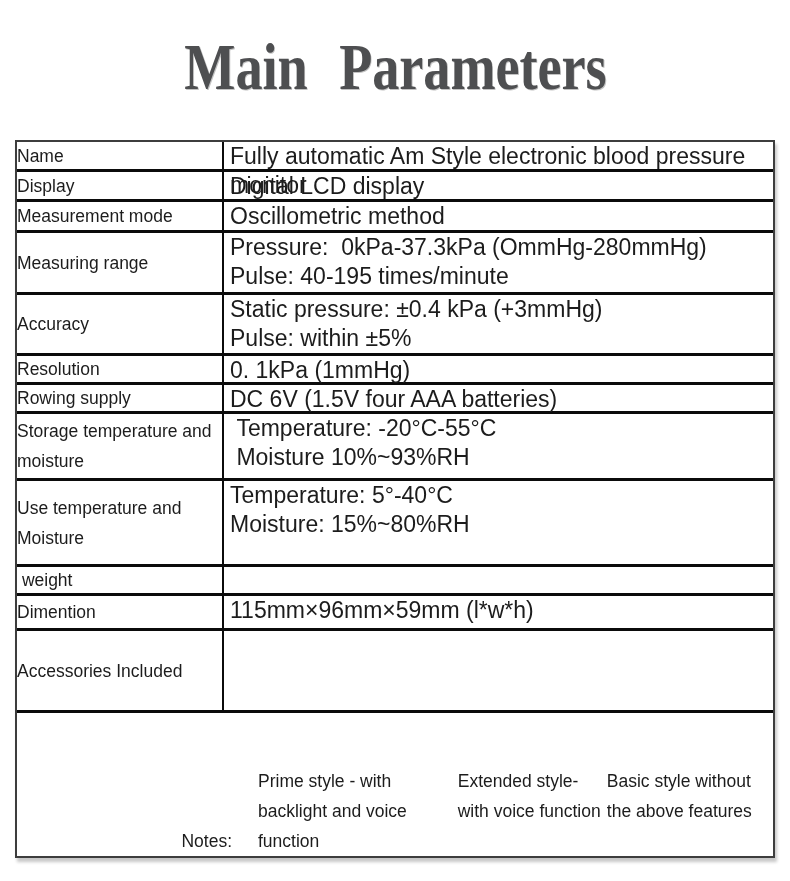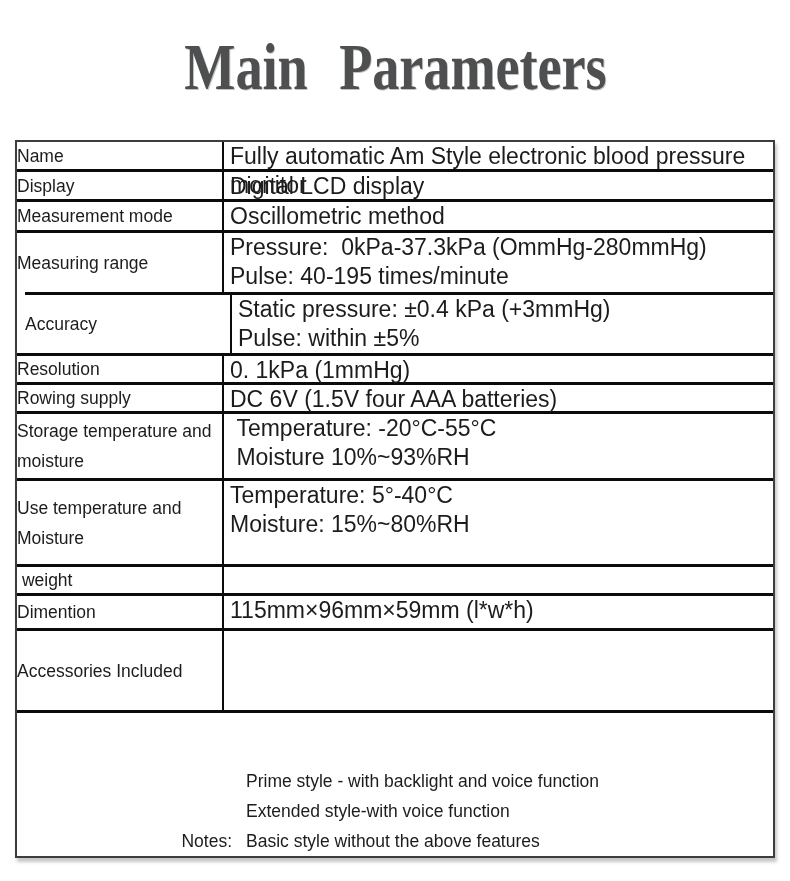--- a/index.html
+++ b/index.html
@@ -75,21 +75,21 @@
   }
   .value-line {
     line-height: 29px;
     white-space: pre-wrap;
   }
   
   .h-name        { height: 27px; }
   .h-display     { height: 27px; }
   .h-mode        { height: 28px; }
   .h-range       { height: 59px; }
-  .h-accuracy    { height: 58px; margin-left: 8px; }
+  .h-accuracy    { height: 58px; }
   .h-resolution  { height: 26px; }
   .h-supply      { height: 26px; }
   .h-storage     { height: 64px; }
   .h-use         { height: 83px; }
   .h-weight      { height: 26px; }
   .h-dimension   { height: 32px; }
   .h-accessories { height: 79px; }
   .h-notes       { height: 125px; }
   
   .notes-row {
@@ -100,23 +100,23 @@
     align-items: flex-end;
   }
   .notes-label {
     width: 215px;
     flex-shrink: 0;
     text-align: right;
     font-size: 17.5px;
     line-height: 30px;
   }
   .notes-lines {
-    margin-left: 14px;
-    display: flex;
-    flex-direction: column;
+    margin-left: 26px;
+    display: flex;
+    flex-direction: row;
   }
   .notes-line {
     font-size: 17.5px;
     line-height: 30px;
     white-space: pre-wrap;
   }
 </style>
 </head>
 <body>
 

